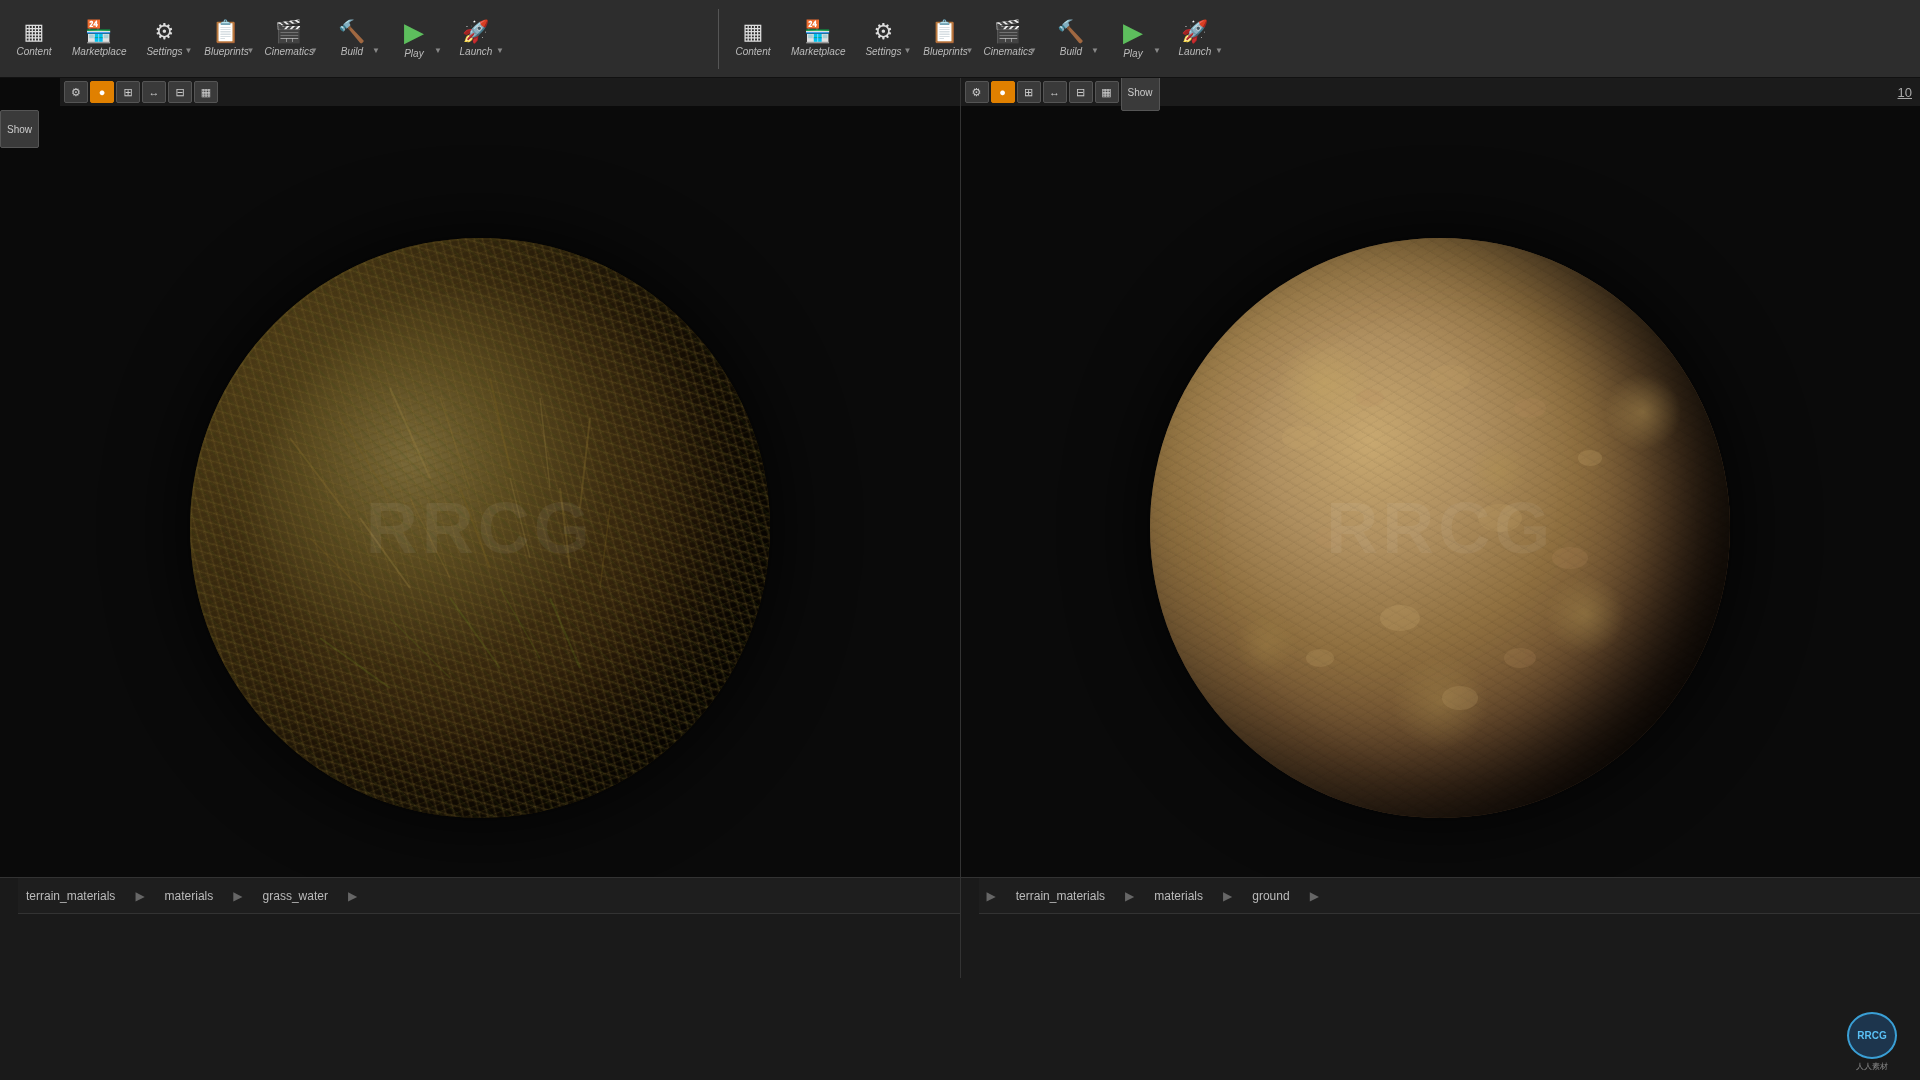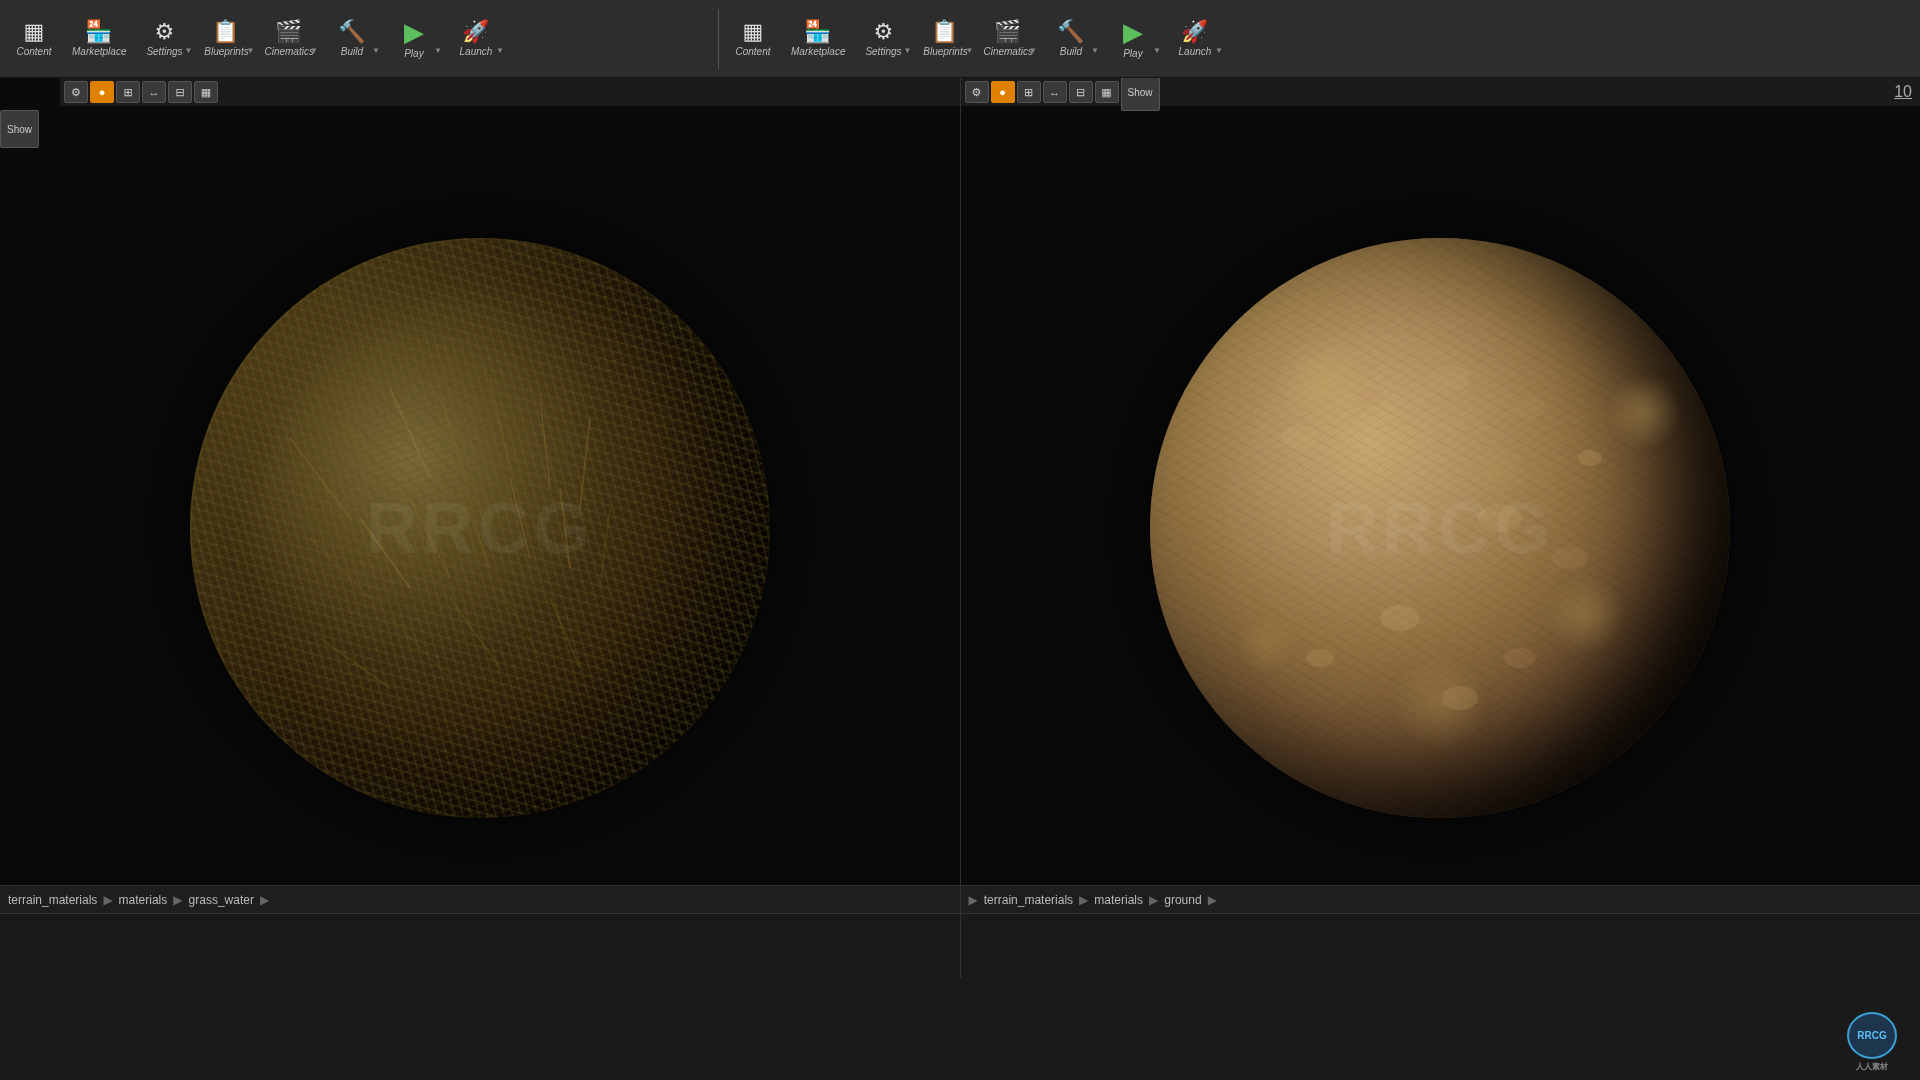--- a/index.html
+++ b/index.html
@@ -135,21 +135,21 @@
       border: 1px solid #555;
       border-radius: 2px;
       cursor: pointer;
       font-size: 10px;
       color: #ccc;
       padding: 2px 6px;
       height: 38px;
     }
     .vt-number {
       margin-left: auto;
-      font-size: 16px;
+      font-size: 13px;
       color: #aaa;
       padding-right: 4px;
       text-decoration: underline;
     }
 
     
     .sphere-container {
       position: absolute;
       top: 0; left: 0; right: 0; bottom: 0;
       display: flex;
@@ -228,25 +228,26 @@
       color: rgba(255,255,255,0.06);
       letter-spacing: 4px;
       pointer-events: none;
       z-index: 5;
       white-space: nowrap;
     }
 
     .breadcrumb-bar {
       display: flex;
       align-items: center;
-      height: 28px;
+      height: 36px;
       background: #1e1e1e;
       padding: 0 8px;
-      gap: 6px;
+      gap: 20px;
       border-bottom: 1px solid #333;
+      margin-left: 18px;
     }
     .breadcrumb-item {
       font-size: 12px;
       color: #bbb;
       cursor: pointer;
     }
     .breadcrumb-arrow {
       color: #666;
       font-size: 12px;
     }
@@ -281,21 +282,20 @@
       font-size: 10px;
       font-weight: bold;
       color: #5ac0f5;
       text-align: center;
       line-height: 1.2;
     }
     .logo-sub {
       font-size: 8px;
       color: #888;
       margin-top: 2px;
-      font-weight: bold;
     }
   </style>
 </head>
 <body>
 
 <div class="toolbar">
 
   <div class="toolbar-left">
     <div class="tool-btn">
       <span class="tool-icon">▦</span>

